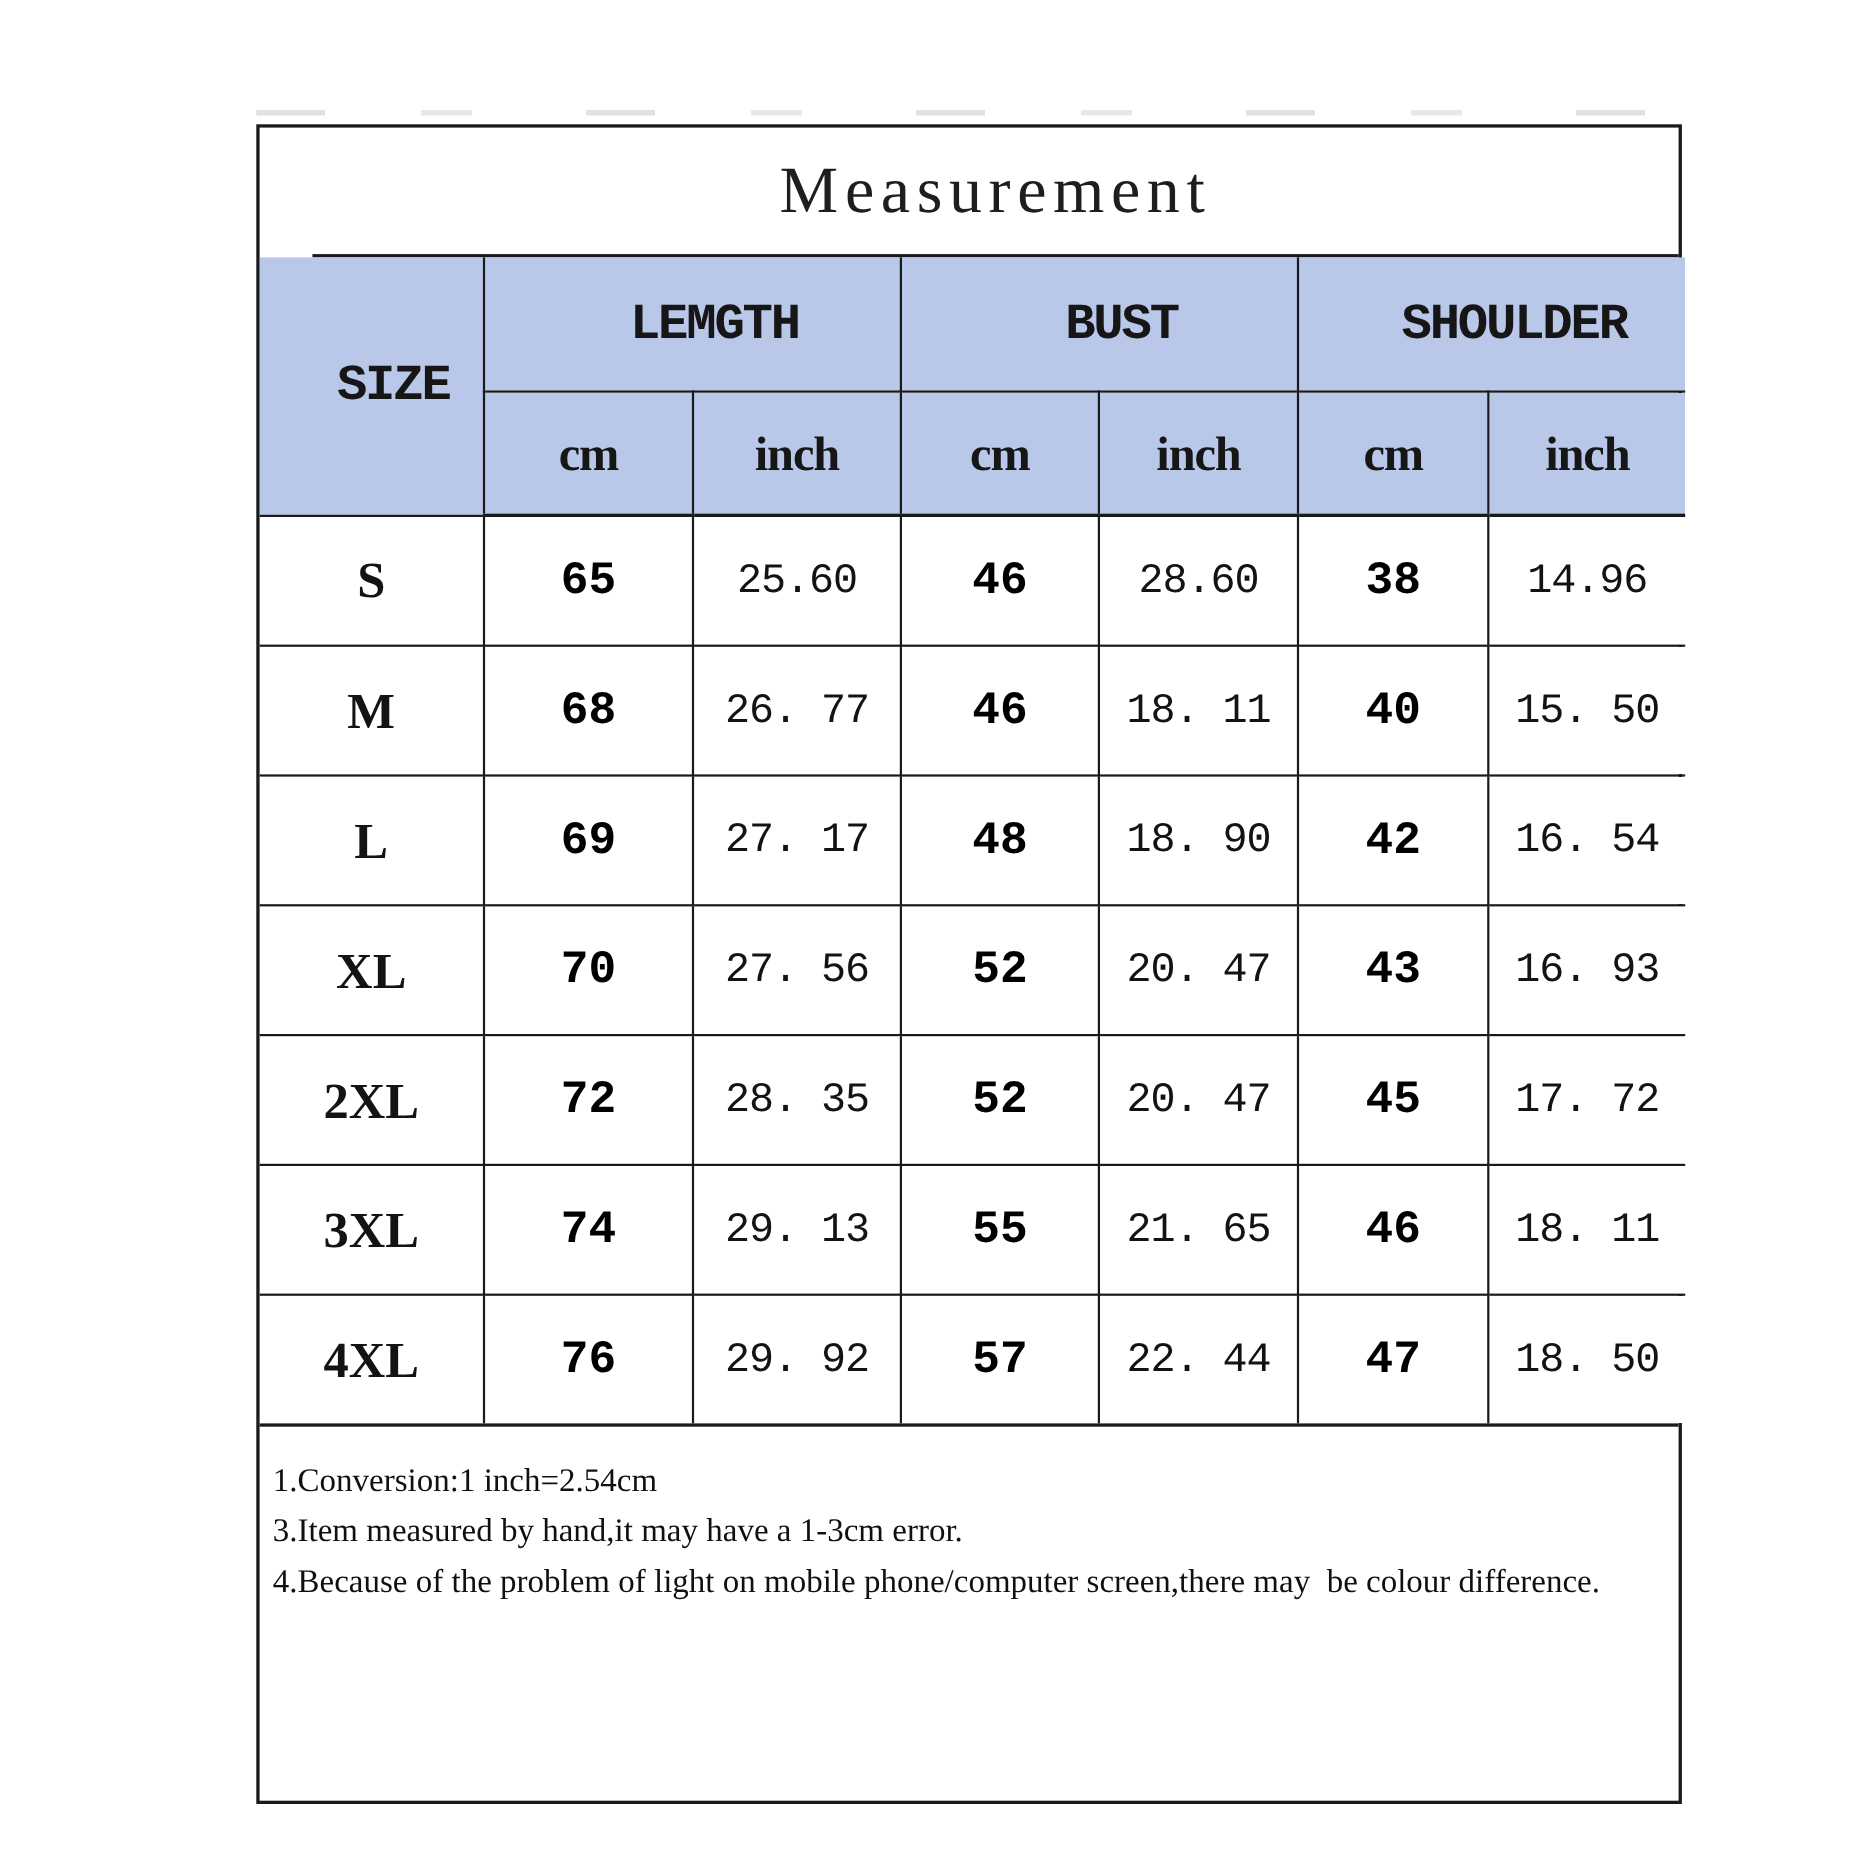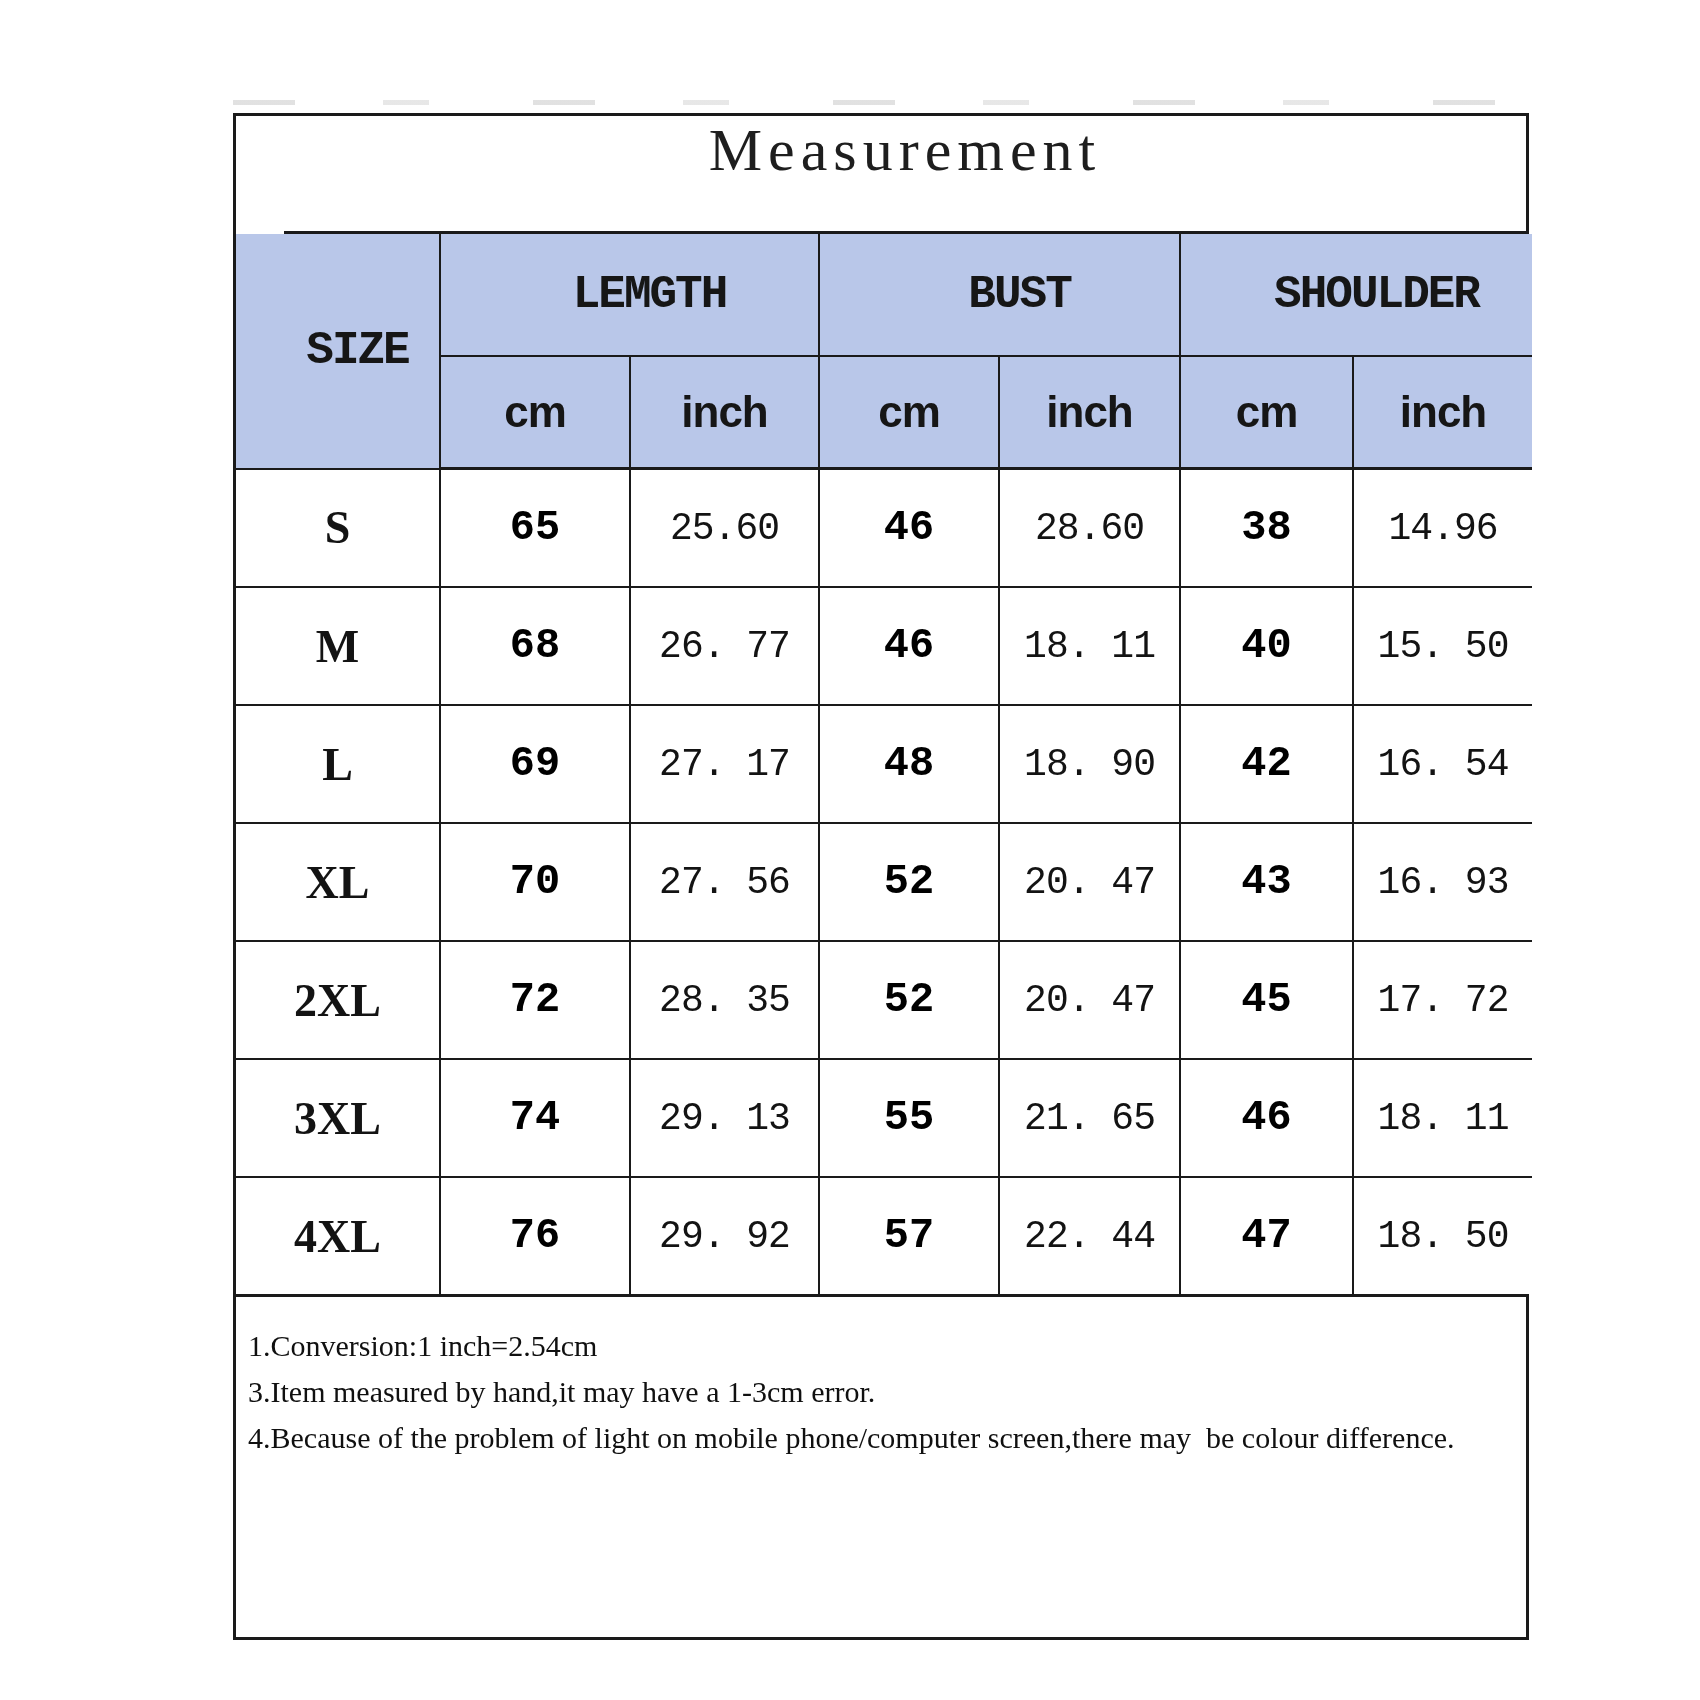--- a/index.html
+++ b/index.html
@@ -33,21 +33,21 @@
     height: 1527px;
     border: 3px solid var(--border, #1a1a1a);
     box-sizing: border-box;
     background: #ffffff;
   }
 
   .title-row {
     height: 115px;
     border-bottom: 3px solid var(--border, #1a1a1a);
     display: flex;
-    align-items: flex-start;
+    align-items: center;
     justify-content: center;
     margin-left: 48px;
   }
   .title-row .title-text {
     font-family: "Liberation Serif", serif;
     font-size: 60px;
     letter-spacing: 6px;
     color: #1e1e1e;
   }
 
@@ -71,21 +71,21 @@
                     border-bottom: 3px solid var(--border, #1a1a1a); }
 
   .head-label {
     font-family: "Liberation Mono", monospace;
     font-weight: bold;
     font-size: 46px;
     letter-spacing: -2px;
     color: #161616;
   }
   .unit-label {
-    font-family: Liberation Sans, sans-serif;
+    font-family: Liberation Serif, serif;
     font-weight: bold;
     font-size: 44px;
     letter-spacing: -1px;
     color: #161616;
   }
 
   tbody td { height: 116px; background: #ffffff; }
   td.size-cell {
     font-family: "Liberation Serif", serif;
     font-weight: bold;

